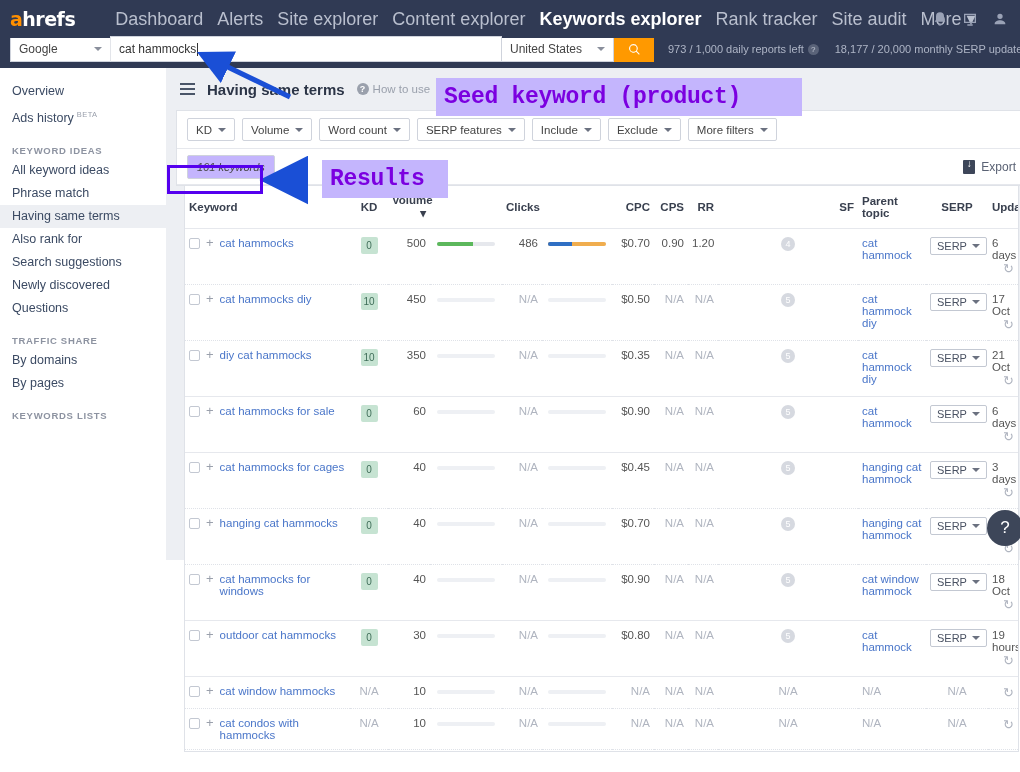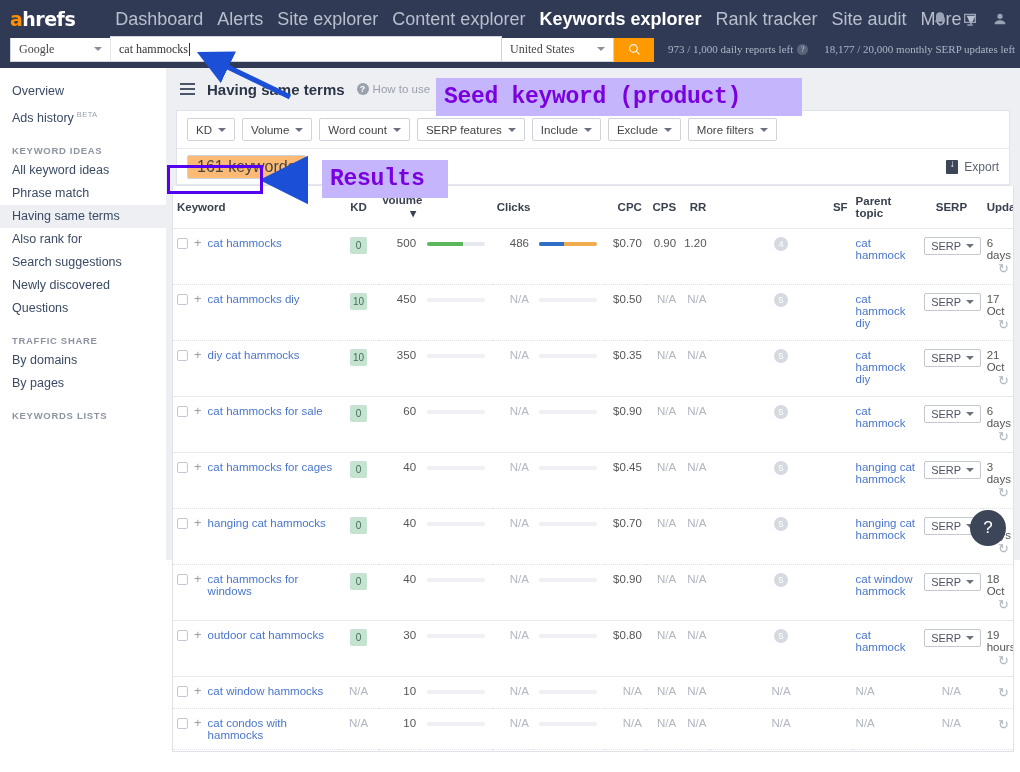--- a/index.html
+++ b/index.html
@@ -22,21 +22,21 @@
   .logo { font-size:19px; font-weight:bold; color:#fff; letter-spacing:-0.5px; margin-right:16px;
           font-family:"DejaVu Sans", sans-serif; }
   .logo .a { color:#ff8f00; }
   .navlinks { display:flex; align-items:center; gap:14px; }
   .navlink { color:#b9bfce; font-size:18px; cursor:pointer; white-space:nowrap; }
   .navlink.active { color:#fff; font-weight:bold; }
   .navright { position:absolute; right:12px; top:0; height:38px; display:flex; align-items:center; gap:14px; }
   .navicon { width:16px; height:16px; fill:#9aa2b6; cursor:pointer; }
 
   
-  #searchbar { height:30px; background:#303a54; display:flex; align-items:center; padding:0 10px 8px 10px;font-family:Liberation Serif, serif; }
+  #searchbar { height:30px; background:#303a54; display:flex; align-items:center; padding:0 10px 8px 10px; }
   .srow { display:flex; height:26px; }
   .engine {
     width:100px; background:#fff; border:1px solid #cfd3dc; border-right:none;
     display:flex; align-items:center; justify-content:space-between;
     padding:0 8px; font-size:12px; color:#444; cursor:pointer;
   }
   .kwinput {
     width:392px; background:#fff; border:1px solid #cfd3dc; border-left:1px solid #e3e5ea;
     display:flex; align-items:center; padding:0 8px; font-size:12px; color:#333;
     position:relative;
@@ -86,22 +86,22 @@
 
   .panel { margin:0 10px; background:#fff; border:1px solid #dfe2e8; }
   #filterbar { height:38px; display:flex; align-items:center; padding:0 10px; gap:7px;
                border-bottom:1px solid #e6e8ed; }
   .fbtn { height:23px; border:1px solid #cfd3dc; border-radius:2px; background:#fff;
           display:flex; align-items:center; gap:6px; padding:0 8px; font-size:11.5px;
           color:#444; cursor:pointer; }
 
   #countbar { height:36px; display:flex; align-items:center; justify-content:space-between;
               padding:0 10px; background:#fff; border-bottom:1px solid #e6e8ed; }
-  #kwcount { height:24px; border:1px solid #cfd3dc; border-radius:2px; background:#fdba74;
-             display:flex; align-items:center; padding:0 9px; font-size:16px; color:#444; }
+  #kwcount { height:24px; border:1px solid #cfd3dc; border-radius:2px; background:#c4b5fd;
+             display:flex; align-items:center; padding:0 9px; font-size:11px; color:#444;font-style:italic; }
   .exportbtn { display:flex; align-items:center; gap:6px; font-size:12px; color:#5a6274; cursor:pointer; }
   .exp-ic { width:12px; height:14px; background:#3d4659; border-radius:1px; position:relative; }
   .exp-ic:after { content:"↓"; position:absolute; left:0; right:0; top:-2px; color:#fff;
                   font-size:10px; text-align:center; }
 
   
   table { width:100%; border-collapse:collapse; table-layout:fixed; }
   thead th { font-size:11.5px; font-weight:bold; color:#39404f; padding:8px 4px;
              text-align:right; border-bottom:1px solid #e6e8ed; background:#fff; }
   thead th.l { text-align:left; }
@@ -123,21 +123,21 @@
          position:relative; vertical-align:middle; overflow:hidden;}
   .bar i { position:absolute; left:0; top:0; height:4px; display:block; }
   .bar.empty { background:#eef0f4; }
   .sfbadge { display:inline-block; width:14px; height:14px; line-height:14px; border-radius:50%;
              background:#d6d9e0; color:#fff; font-size:9px; text-align:center; }
   .serpbtn { display:inline-flex; align-items:center; gap:5px; border:1px solid #c3c8d2;
              border-radius:2px; padding:2px 6px; font-size:11px; color:#4a5263; background:#fff;
              cursor:pointer; }
   .refresh { color:#b0b5c0; font-size:13px; cursor:pointer; }
 
-  #tablewrap { margin:0 6px; background:#fff; border:1px solid #dfe2e8; border-top:none;
+  #tablewrap { margin:0 18px; background:#fff; border:1px solid #dfe2e8; border-top:none;
                height:566px; overflow:hidden; }
 
   
   #helpbtn { position:absolute; right:14px; bottom:14px; width:36px; height:36px;
              border-radius:50%; background:#3d4659; color:#fff; font-size:17px;
              display:flex; align-items:center; justify-content:center; cursor:pointer; }
 
   
   .anno { position:absolute; z-index:50; pointer-events:none; }
   .anno-label { background:#c4b5fd; color:#7b00e0; font-weight:bold;

